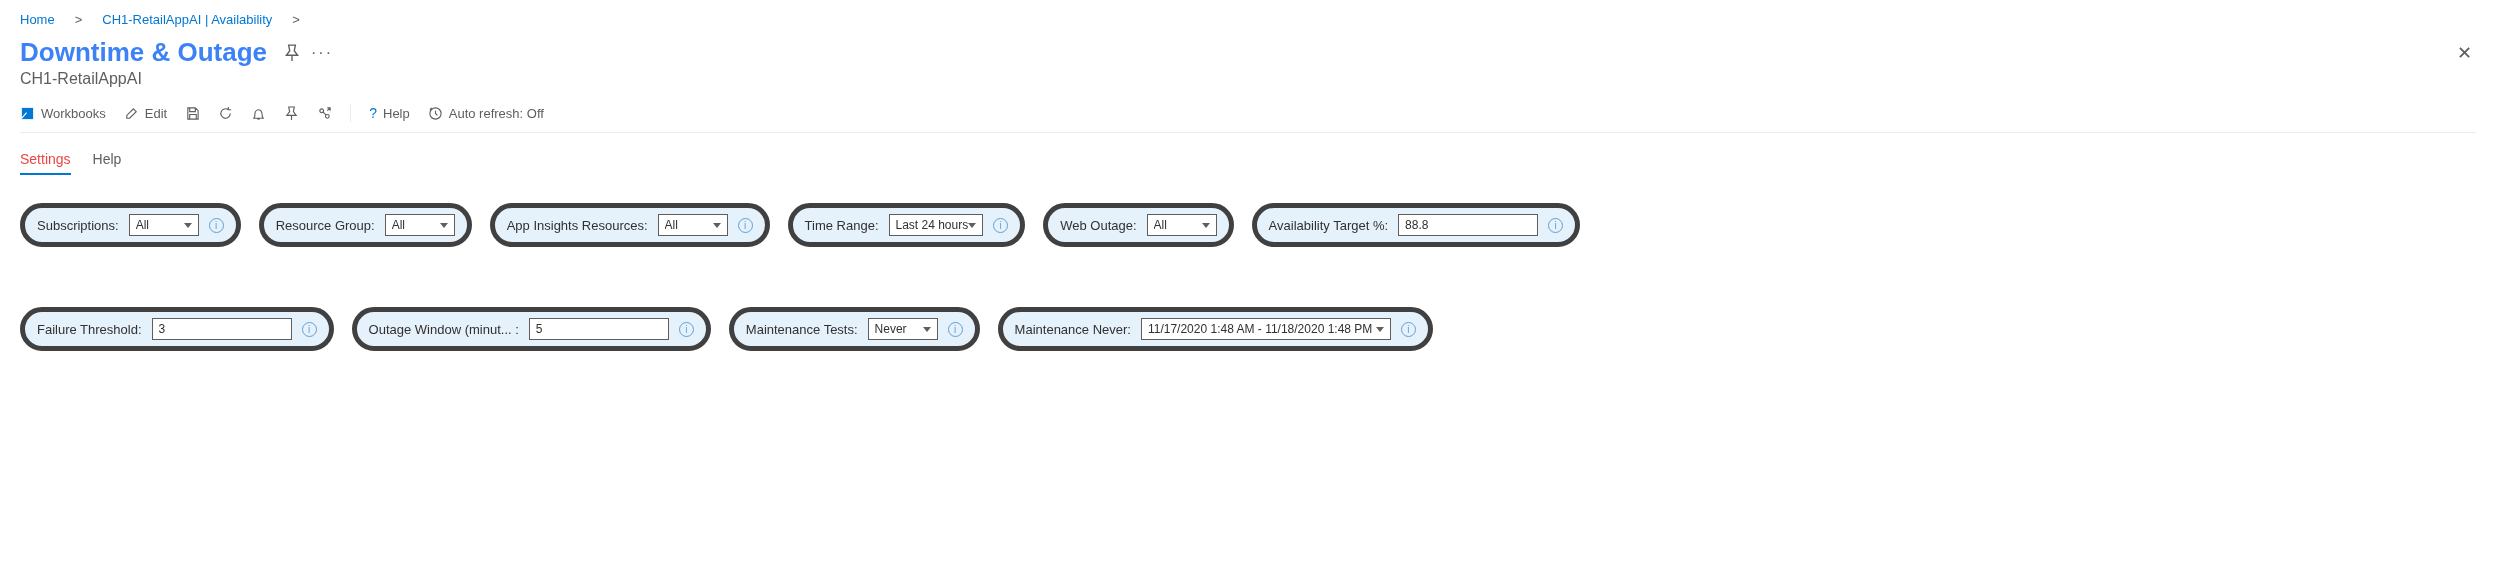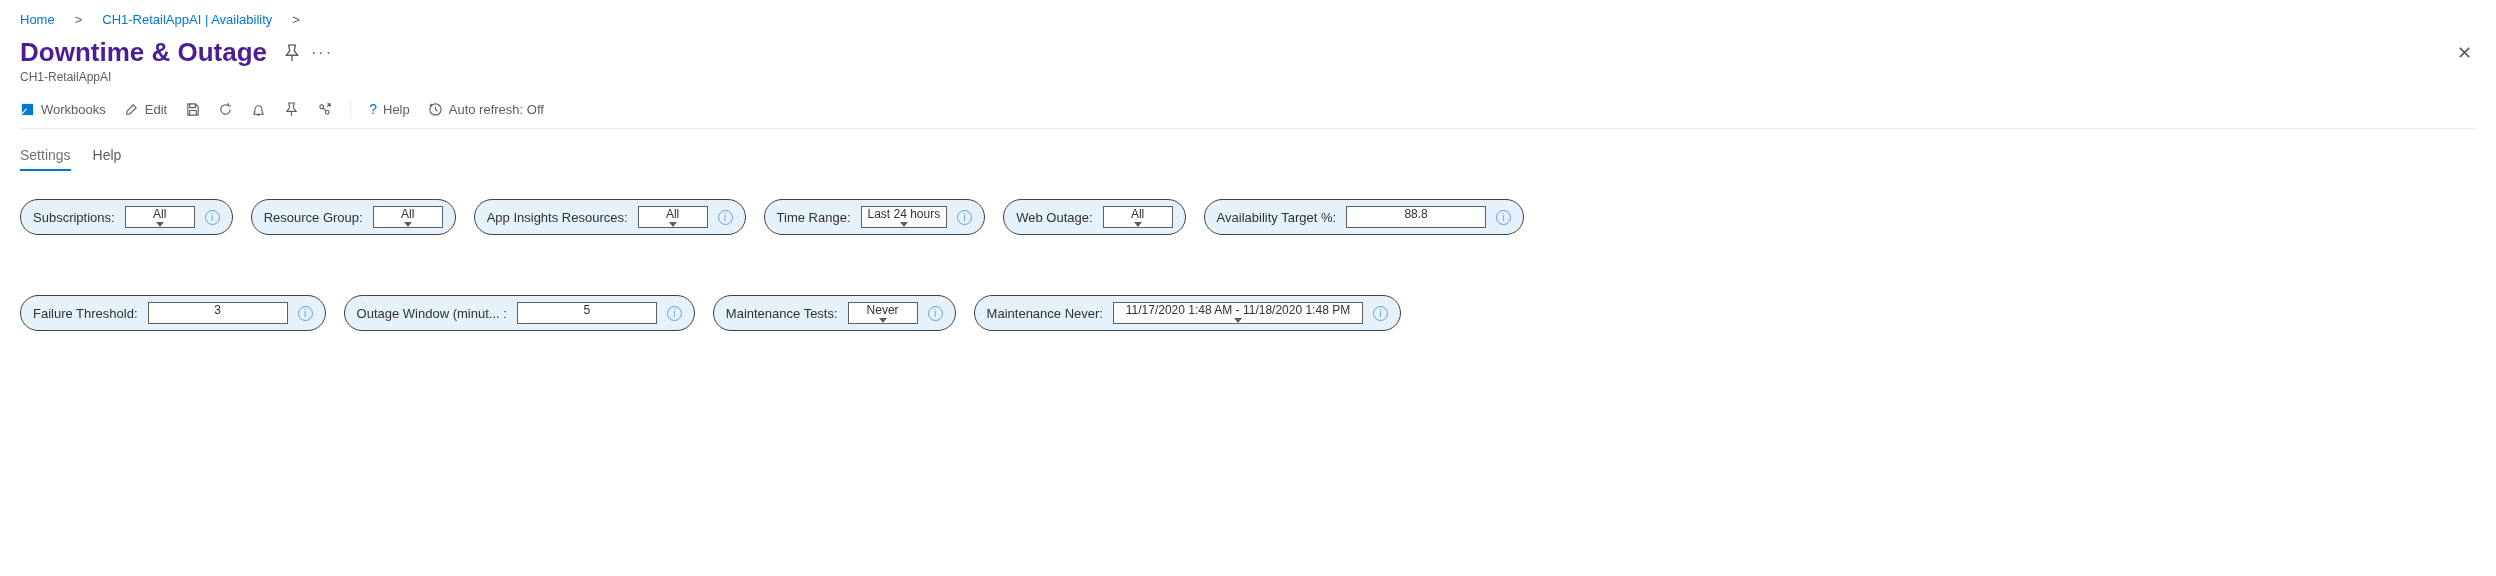--- a/index.html
+++ b/index.html
@@ -25,33 +25,33 @@
   .titlebar {
     display: flex;
     align-items: center;
     justify-content: space-between;
   }
   .title-left { display: flex; align-items: center; gap: 16px; }
   .page-title {
     font-size: 26px;
     font-weight: 600;
     margin: 0;
-    color: #4c1d95;
+    color: #3b82f6;
   }
   .title-actions { display: flex; align-items: center; gap: 10px; color: #605e5c; }
   .title-actions .icon-btn { width: 18px; height: 18px; cursor: pointer; }
   .close-btn {
     font-size: 18px;
     font-weight: 300;
     color: #605e5c;
     cursor: pointer;
     padding: 4px;
   }
   .subtitle {
-    font-size: 12px;
+    font-size: 16px;
     color: #605e5c;
     margin-top: 2px;
   }
   .toolbar {
     display: flex;
     align-items: center;
     gap: 18px;
     margin-top: 16px;
     padding-bottom: 10px;
     border-bottom: 1px solid #edebe9;
@@ -72,54 +72,53 @@
     gap: 22px;
     margin-top: 18px;
     font-size: 14px;
   }
   .tab {
     padding-bottom: 6px;
     cursor: pointer;
     color: #605e5c;
   }
   .tab.active {
-    color: #737373;
+    color: #ef4444;
     border-bottom: 2px solid #0078d4;
   }
   .filters-row {
     display: flex;
     flex-wrap: wrap;
     gap: 18px;
     margin-top: 28px;
   }
   .filters-row.second { margin-top: 60px; }
   .pill {
     display: flex;
     align-items: center;
     background: #e5f1fb;
-    border: 1px solid #404040;
+    border: 5px solid #404040;
     border-radius: 22px;
     padding: 6px 12px;
     gap: 10px;
     font-size: 13px;
     color: #323130;
   }
   .pill-label { white-space: nowrap; }
   .pill-input {
     display: flex;
     align-items: center;
     background: #fff;
     border: 1px solid #605e5c;
     height: 22px;
     min-width: 70px;
     padding: 0 6px;
     font-size: 12px;
     cursor: pointer;
     justify-content: space-between;
-    flex-direction: column;
   }
   .pill-input.wide { min-width: 140px; }
   .pill-input.wider { min-width: 250px; }
   .pill-input .val { flex: 1; text-align: left; white-space: nowrap; overflow: hidden; text-overflow: ellipsis; }
   .chev {
     display: inline-block;
     width: 0; height: 0;
     border-left: 4px solid transparent;
     border-right: 4px solid transparent;
     border-top: 5px solid #605e5c;

